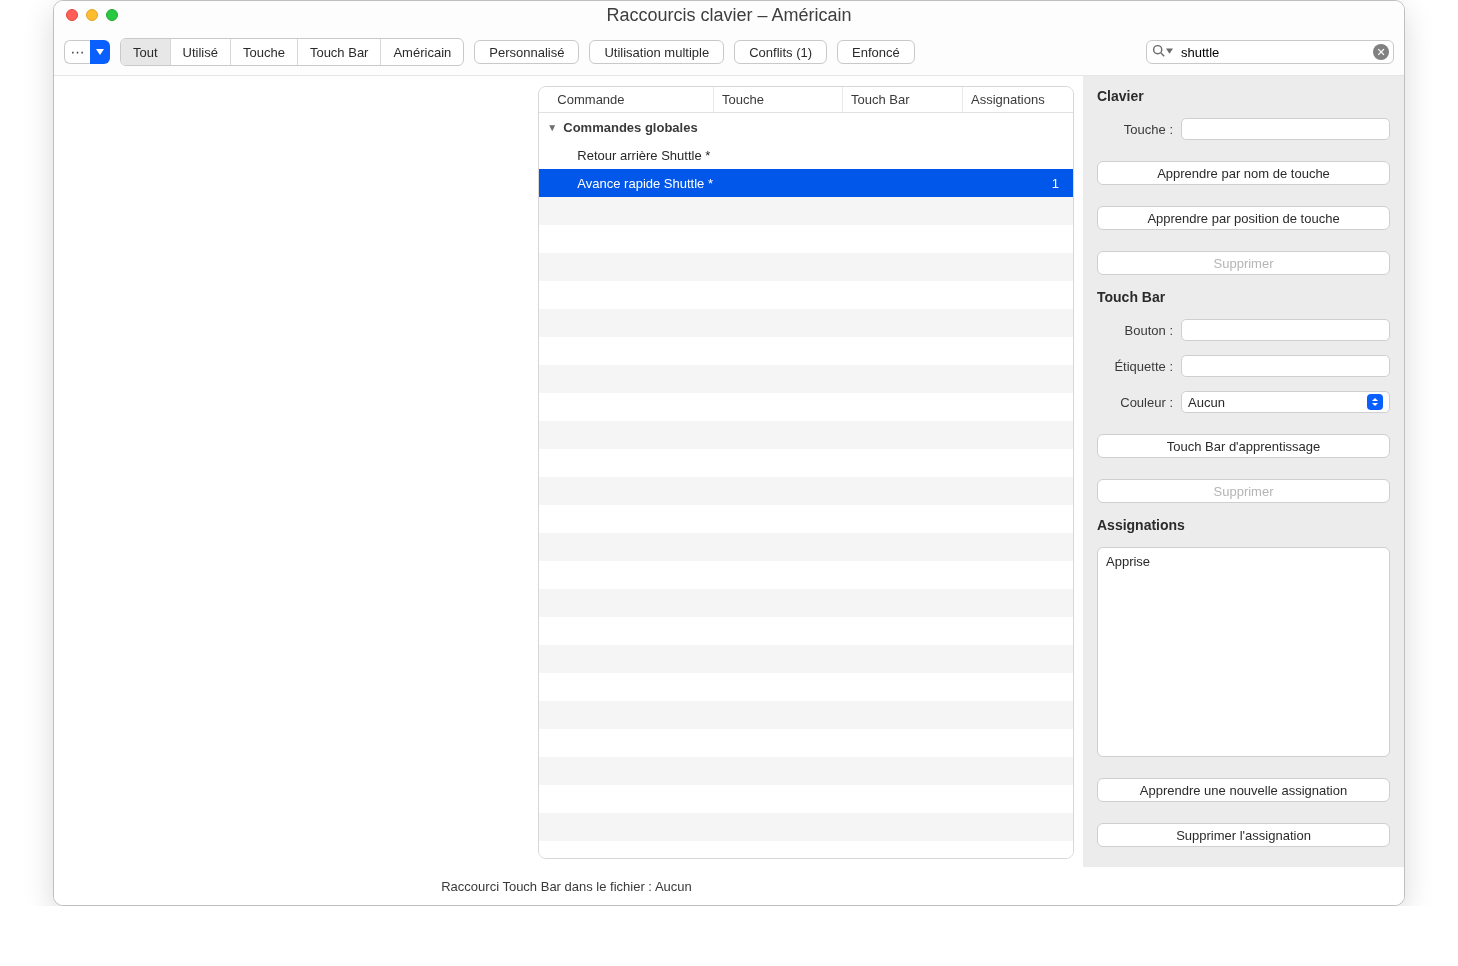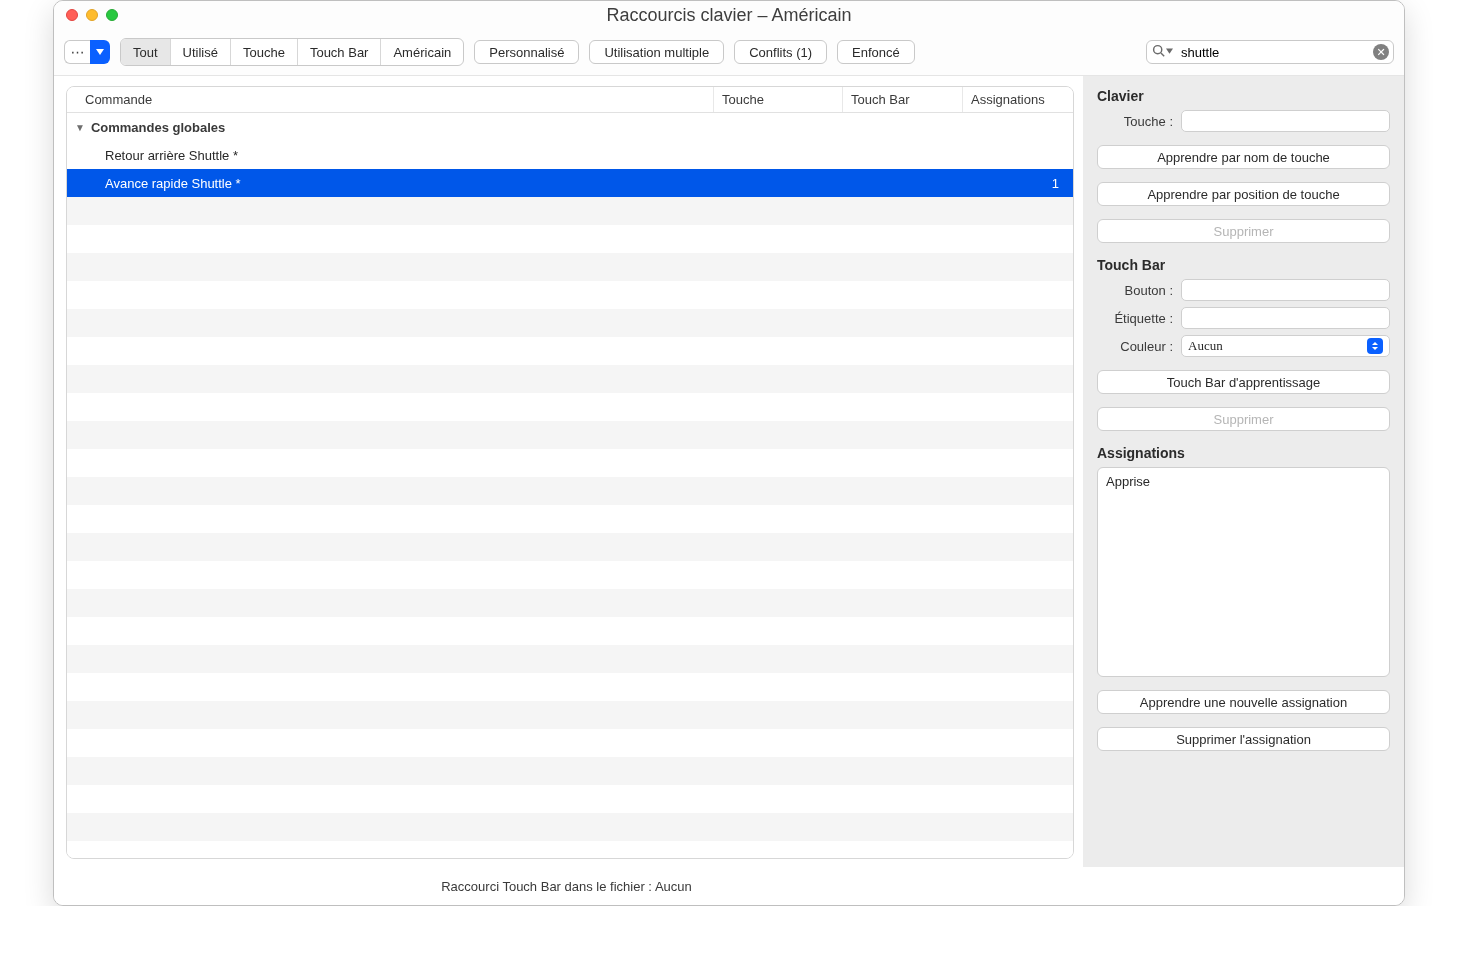--- a/index.html
+++ b/index.html
@@ -125,20 +125,21 @@
   .content {
     display:flex;
     height: calc(100% - 28px - 46px - 38px);
     border-top:1px solid #e5e5e5;
   }
   .main {
     flex:1;
     display:flex;
     flex-direction:column;
     padding: 10px 8px 8px 12px;
+    align-items: flex-end;
   }
   .table {
     border:1px solid #d7d7d7;
     border-radius:8px;
     overflow:hidden;
     flex:1;
     display:flex;
     flex-direction:column;
     background:#fff;
   }
@@ -218,21 +219,21 @@
     color:#3a3a3a;
   }
   .form-row input[type=text], .form-row .select {
     flex:1;
     height:22px;
     border:1px solid #cfcfcf;
     border-radius:5px;
     background:#fff;
     font-size:13px;
     padding:0 6px;
-    font-family:Liberation Serif, serif;
+    font-family:Liberation Sans, sans-serif;
   }
   .select {
     display:flex;align-items:center;justify-content:space-between;
     position:relative;
     padding-right:2px;
   }
   .select-caret {
     width:16px;height:16px;border-radius:4px;background:#0a60ff;
     display:flex;flex-direction:column;align-items:center;justify-content:center;
     gap:0px;
@@ -272,21 +273,21 @@
   .statusbar {
     height:38px;
     display:flex;
     align-items:center;
     justify-content:center;
     font-size:13px;
     color:#3a3a3a;
     background:#fff;
     padding:0 325px 0 0;
   }
-  .section { display:flex;flex-direction:column; }
+  .section { display:flex;flex-direction:column;gap:8px; }
 </style>
 </head>
 <body>
 
 <div class="window">
   <div class="titlebar">
     <div class="traffic">
       <span class="t-close"></span>
       <span class="t-min"></span>
       <span class="t-max"></span>

